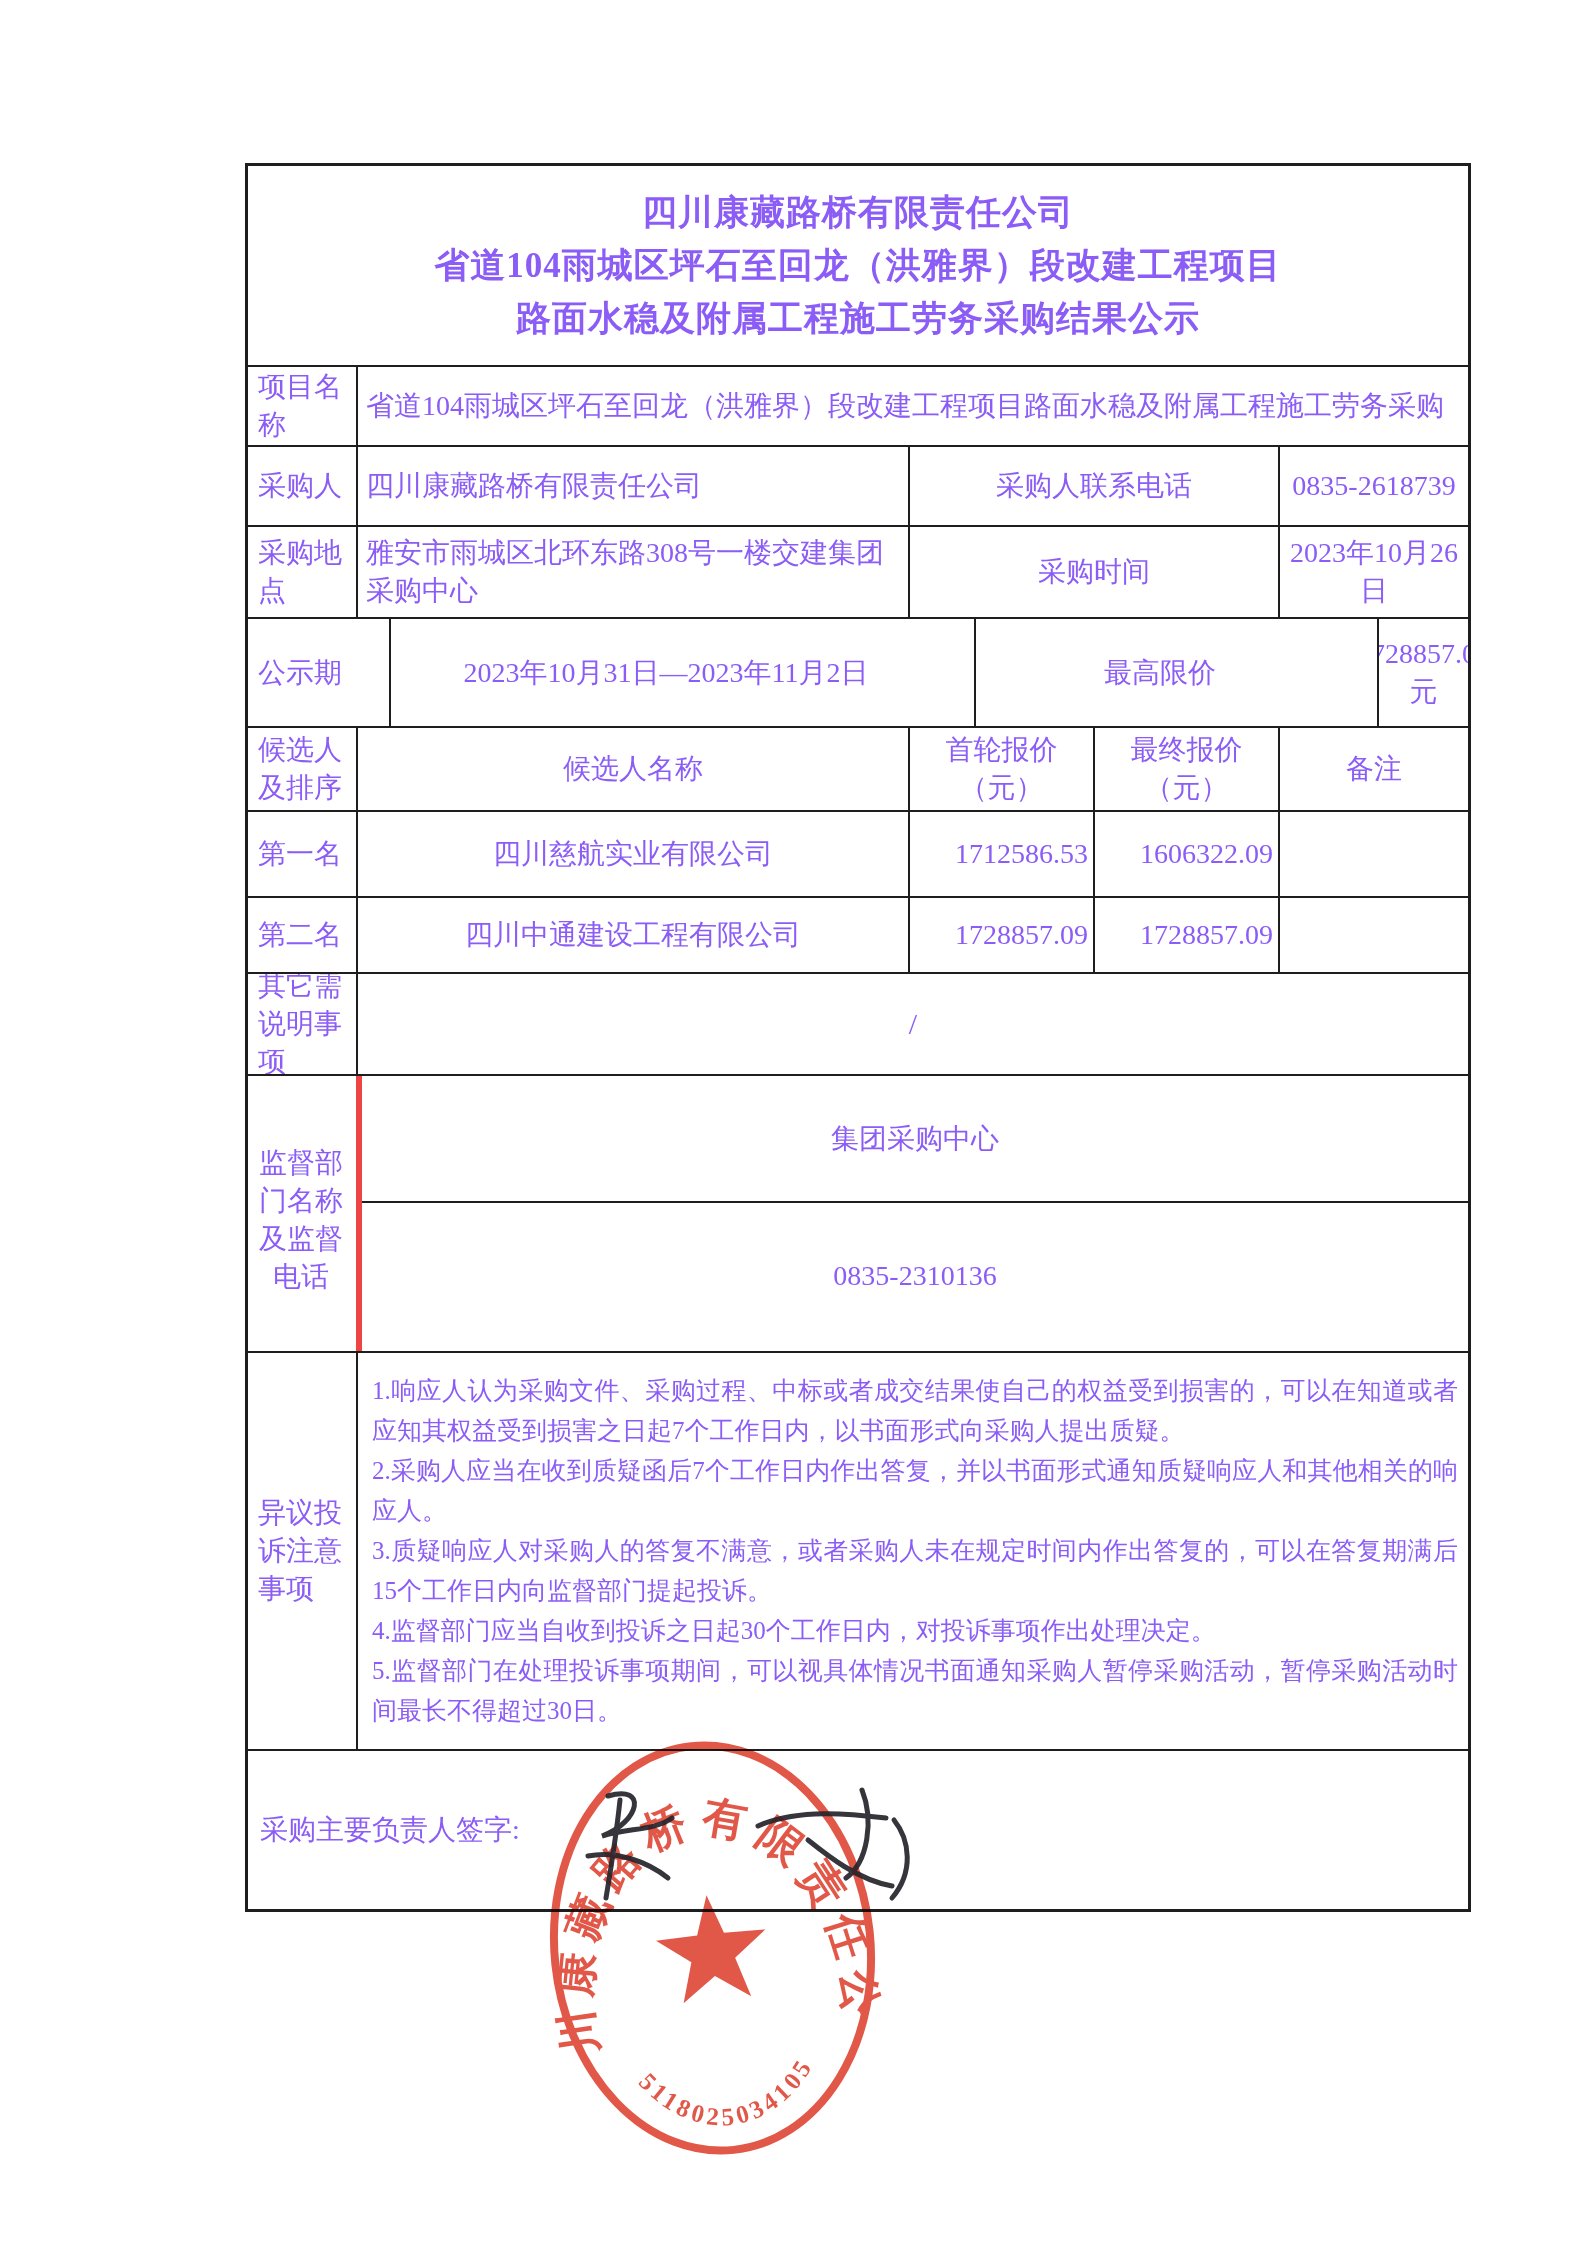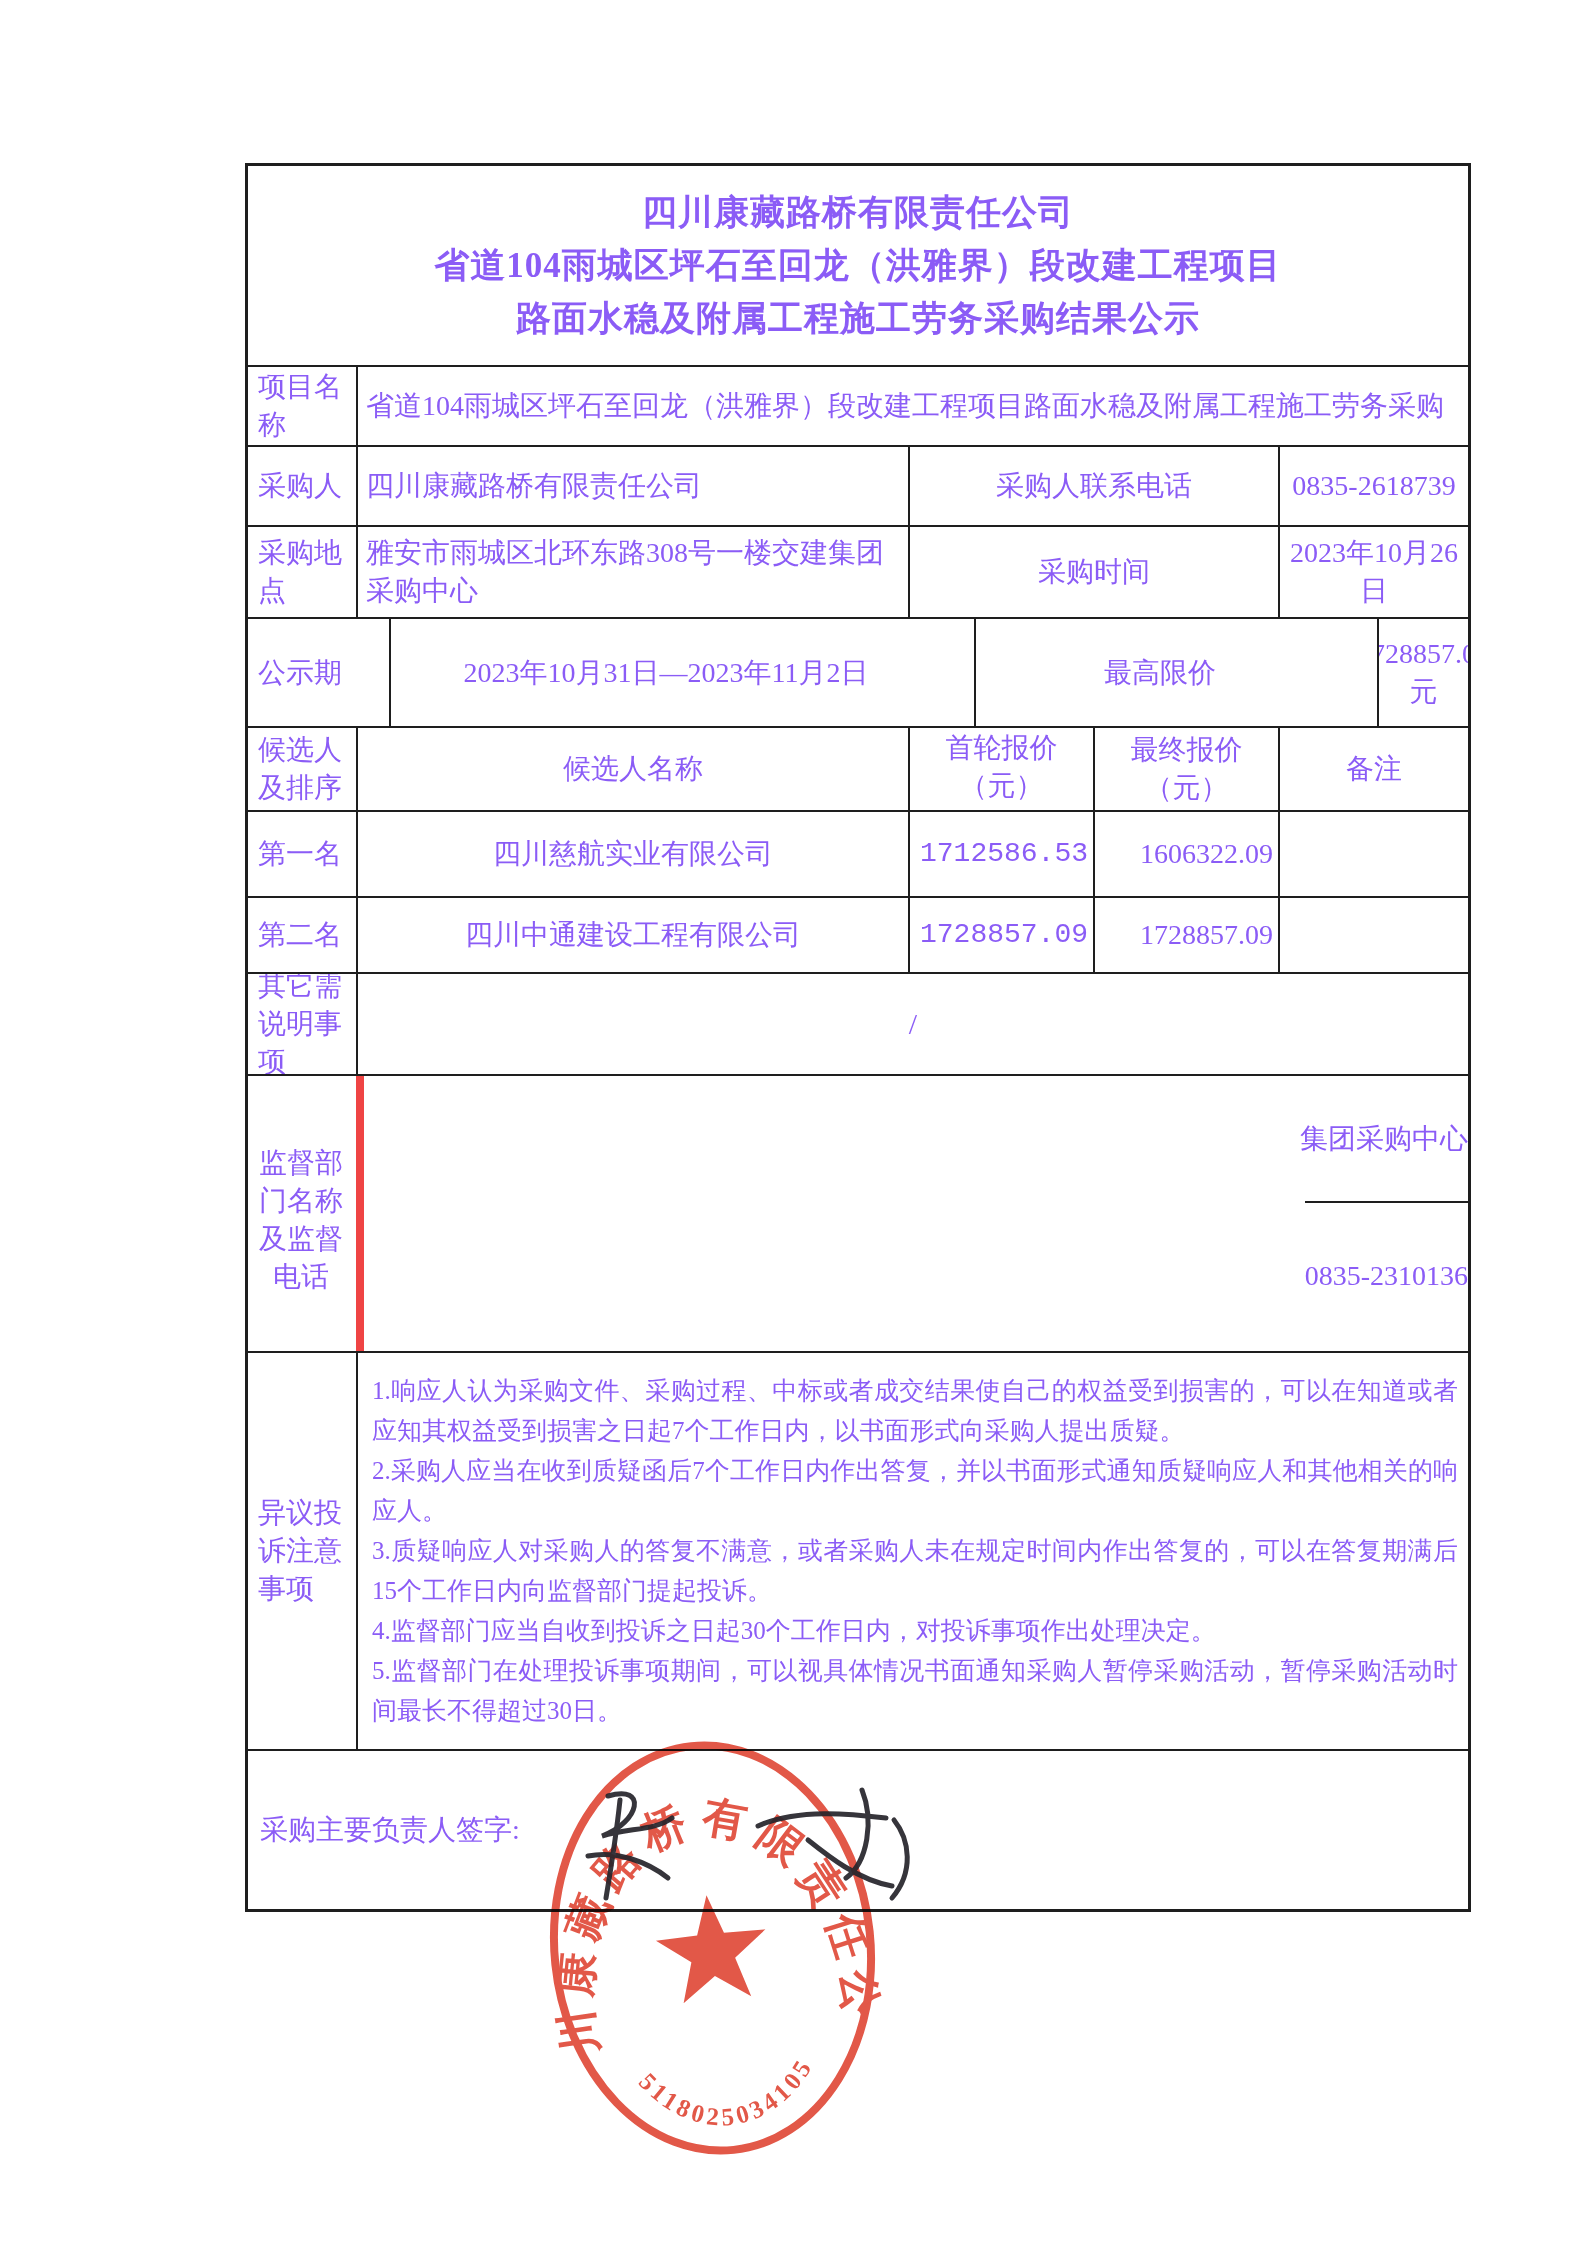--- a/index.html
+++ b/index.html
@@ -15,39 +15,39 @@
   .row:first-child{border-top:none;}
   .cell{
     box-sizing:border-box;display:flex;align-items:center;
     font-size:28px;line-height:38px;padding:4px 8px;overflow:hidden;
   }
   .cell + .cell, .subcol{border-left:2px solid #1e1e1e;box-sizing:border-box;}
   .c-a{width:108px;padding-left:10px;}
   .c-b{width:552px;}
   .c-c{width:370px;justify-content:center;text-align:center;}
   .c-d{flex:1;justify-content:center;text-align:center;}
-  .c1{width:185px;font-family:Liberation Mono, monospace;}
+  .c1{width:185px;}
   .c2{width:185px;}
   .c-e{flex:1;}
   .center{justify-content:center;text-align:center;}
   .right{justify-content:flex-end;text-align:right;padding-right:5px;}
   .r-title{height:199px;flex-direction:column;justify-content:center;align-items:center;}
   .r-title .t-line{font-weight:700;font-size:35px;line-height:53px;text-align:center;letter-spacing:1px;}
   .r-project{height:80px;}
   .r-purchaser{height:80px;}
   .r-location{height:92px;}
   .r-publicity{height:109px;gap:33px;}
   .r-chead{height:84px;}
   .r-chead .pre{white-space:pre-line;}
   .r-cand1{height:86px;}
   .r-cand2{height:76px;}
   .r-other{height:102px;}
   .r-supervision{height:277px;}
   .r-supervision .c-a{justify-content:center;text-align:center;padding-left:6px;margin-top:12px;}
-  .sup-col{flex:1;display:flex;flex-direction:column;border-left:8px solid #ef4444;box-sizing:border-box;align-items:flex-end;}
+  .sup-col{flex:1;display:flex;flex-direction:column;border-left:6px solid #ef4444;box-sizing:border-box;}
   .sup-cell{box-sizing:border-box;display:flex;align-items:center;justify-content:center;font-size:28px;}
   .sup-top{height:125px;}
   .sup-bottom{height:148px;border-top:2px solid #1e1e1e;}
   .r-objection{height:398px;}
   .r-objection .c-a{align-items:center;}
   .obj-content{flex:1;display:flex;flex-direction:column;justify-content:center;
     border-left:2px solid #1e1e1e;box-sizing:border-box;padding:10px 10px 10px 14px;}
   .obj-item{font-size:25px;line-height:40px;text-align:justify;}
   .r-sign{height:160px;}
   .r-sign .cell{width:100%;padding-left:12px;border-radius:31px;}

